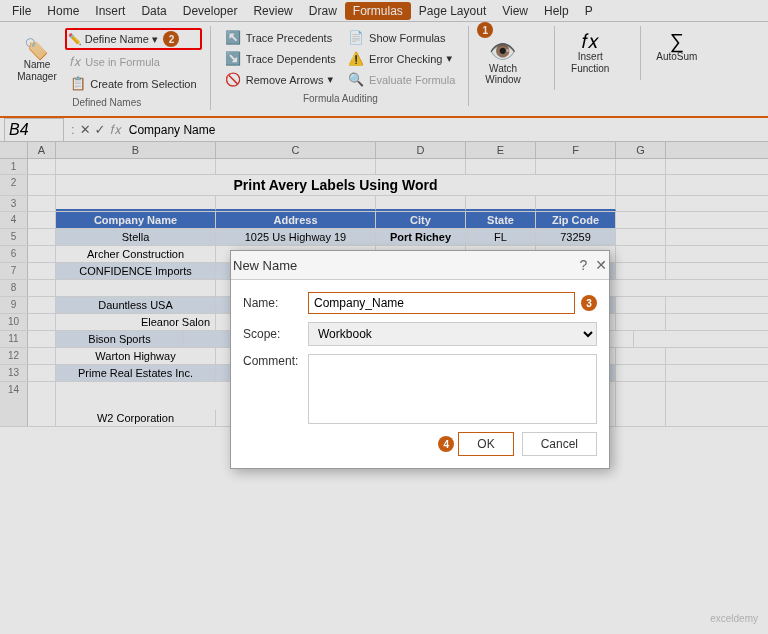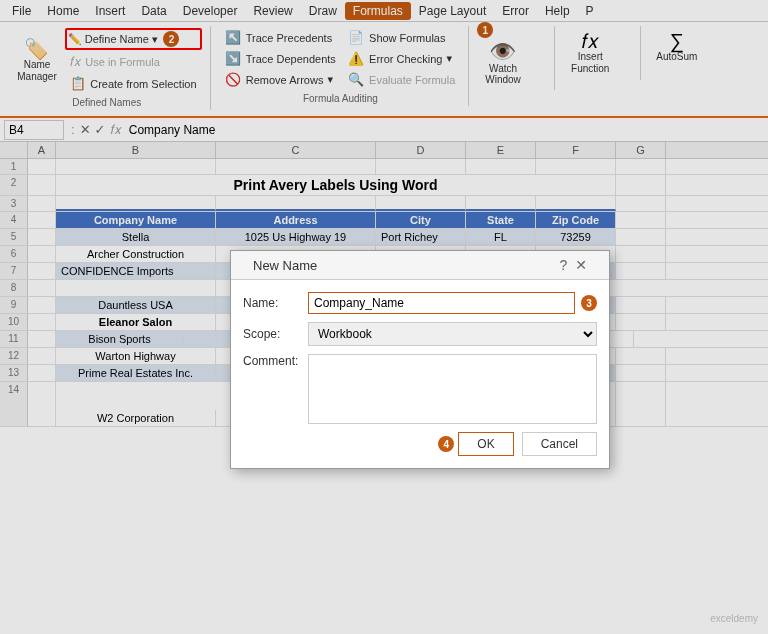--- a/index.html
+++ b/index.html
@@ -31,42 +31,42 @@
     .define-name-btn { display: flex; align-items: center; gap: 3px; border: 1.5px solid #c55a11; border-radius: 3px; padding: 2px 6px; background: #fff; cursor: pointer; font-size: 11px; color: #333; }
     .define-name-btn .circle-badge { background: #c55a11; color: #fff; border-radius: 50%; width: 16px; height: 16px; display: flex; align-items: center; justify-content: center; font-size: 10px; font-weight: bold; margin-left: 3px; }
 
     .watch-window-btn { display: flex; flex-direction: column; align-items: center; padding: 3px 6px; cursor: pointer; border-radius: 3px; }
     .ww-icon { font-size: 22px; line-height: 1; }
 
     .circle-num { background: #c55a11; color: #fff; border-radius: 50%; width: 16px; height: 16px; display: inline-flex; align-items: center; justify-content: center; font-size: 10px; font-weight: bold; }
 
     
     .formula-bar { display: flex; align-items: center; height: 24px; border-bottom: 1px solid #ccc; padding: 0 4px; background: #fff; }
-    .cell-ref { width: 60px; border: 1px solid #ccc; padding: 2px 4px; font-size: 12px; margin-right: 4px; }
+    .cell-ref { width: 60px; border: 1px solid #ccc; padding: 2px 4px; font-size: 16px; margin-right: 4px; font-style: italic; }
     .formula-bar-sep { color: #999; margin: 0 3px; font-size: 13px; }
     .formula-check { cursor: pointer; color: #666; font-size: 13px; margin: 0 2px; }
     .formula-input { flex: 1; border: none; outline: none; font-size: 12px; padding: 0 4px; }
     .col-headers { display: flex; background: #f2f2f2; border-bottom: 1px solid #ccc; }
     .row-num-header { width: 28px; min-width: 28px; border-right: 1px solid #ccc; }
     .col-header { border-right: 1px solid #ccc; text-align: center; font-size: 11px; color: #555; padding: 2px 0; }
 
     .grid-body { display: flex; flex-direction: column; }
     .grid-row { display: flex; border-bottom: 1px solid #e0e0e0; }
     .row-num { width: 28px; min-width: 28px; background: #f2f2f2; border-right: 1px solid #ccc; text-align: center; font-size: 10px; color: #777; padding: 2px 0; }
     .cell { border-right: 1px solid #e0e0e0; padding: 2px 5px; font-size: 11px; overflow: hidden; white-space: nowrap; }
     .cell.header-cell { background: #4472c4; color: #fff; font-weight: bold; text-align: center; }
     .cell.data-cell { background: #fff; }
     .cell.shaded { background: #dce6f1; }
 
     .title-row { text-align: center; font-weight: bold; font-size: 14px; }
 
     
     .dialog-overlay { position: fixed; top: 0; left: 0; width: 100%; height: 100%; background: rgba(0,0,0,0.1); z-index: 10; }
     .dialog { position: fixed; top: 250px; left: 230px; width: 380px; background: #fff; border: 1px solid #999; box-shadow: 3px 3px 12px rgba(0,0,0,0.3); z-index: 20; font-size: 12px; }
-    .dialog-title-bar { display: flex; justify-content: space-between; align-items: center; background: #f5f5f5; border-bottom: 1px solid #ccc; padding: 6px 22px; }
+    .dialog-title-bar { display: flex; justify-content: space-between; align-items: center; background: #f5f5f5; border-bottom: 1px solid #ccc; padding: 6px 2px; }
     .dialog-title { font-size: 13px; font-weight: normal; color: #333; }
     .dialog-controls { display: flex; gap: 8px; }
     .dialog-control { cursor: pointer; color: #666; font-size: 14px; }
     .dialog-body { padding: 12px; }
     .dialog-row { display: flex; align-items: center; margin-bottom: 8px; }
     .dialog-label { width: 65px; font-size: 12px; color: #333; }
     .dialog-input { flex: 1; border: 1px solid #c55a11; padding: 3px 5px; font-size: 12px; outline: none; }
     .dialog-select { flex: 1; border: 1px solid #ccc; padding: 3px 5px; font-size: 12px; }
     .dialog-textarea { flex: 1; border: 1px solid #ccc; padding: 3px 5px; font-size: 12px; height: 70px; resize: none; }
     .refers-row { display: flex; align-items: center; margin-bottom: 10px; }
@@ -89,21 +89,21 @@
 <div class="menu-bar">
   <span class="menu-item">File</span>
   <span class="menu-item">Home</span>
   <span class="menu-item">Insert</span>
   <span class="menu-item">Data</span>
   <span class="menu-item">Developer</span>
   <span class="menu-item">Review</span>
   <span class="menu-item">Draw</span>
   <span class="menu-item active">Formulas</span>
   <span class="menu-item">Page Layout</span>
-  <span class="menu-item">Error</span>
+  <span class="menu-item">View</span>
   <span class="menu-item">Help</span>
   <span class="menu-item">P</span>
 </div>
 
 <div class="ribbon">
   <div class="ribbon-content">
 
     <div class="ribbon-group">
       <div class="ribbon-buttons-row">
         <div class="ribbon-btn">
@@ -254,41 +254,41 @@
       <div class="cell header-cell" style="width:70px;">State</div>
       <div class="cell header-cell" style="width:80px;">Zip Code</div>
       <div class="cell data-cell" style="width:50px;"></div>
     </div>
 
     <div class="grid-row">
       <div class="row-num">5</div>
       <div class="cell data-cell" style="width:28px;"></div>
       <div class="cell shaded" style="width:160px; text-align:center;">Stella</div>
       <div class="cell shaded" style="width:160px; text-align:center;">1025 Us Highway 19</div>
-      <div class="cell shaded" style="width:90px; ">Port Richey</div>
+      <div class="cell shaded" style="width:90px; text-align:center;font-weight:bold;">Port Richey</div>
       <div class="cell shaded" style="width:70px; text-align:center;">FL</div>
       <div class="cell shaded" style="width:80px; text-align:center;">73259</div>
       <div class="cell data-cell" style="width:50px;"></div>
     </div>
 
     <div class="grid-row">
       <div class="row-num">6</div>
       <div class="cell data-cell" style="width:28px;"></div>
       <div class="cell data-cell" style="width:160px; text-align:center;">Archer Construction</div>
       <div class="cell data-cell" style="width:160px;"></div>
       <div class="cell data-cell" style="width:90px;"></div>
       <div class="cell data-cell" style="width:70px;"></div>
       <div class="cell data-cell" style="width:80px; text-align:center;">34261</div>
       <div class="cell data-cell" style="width:50px;"></div>
     </div>
 
     <div class="grid-row">
       <div class="row-num">7</div>
       <div class="cell data-cell" style="width:28px;"></div>
-      <div class="cell shaded" style="width:160px; text-align:left;">CONFIDENCE Imports</div>
+      <div class="cell shaded" style="width:160px; text-align:center;">CONFIDENCE Imports</div>
       <div class="cell shaded" style="width:160px;"></div>
       <div class="cell shaded" style="width:90px;"></div>
       <div class="cell shaded" style="width:70px;"></div>
       <div class="cell shaded" style="width:80px; text-align:center;">98115</div>
       <div class="cell data-cell" style="width:50px;"></div>
     </div>
 
     <div class="grid-row">
       <div class="row-num">8</div>
       <div class="cell data-cell" style="width:28px;"></div>
@@ -306,21 +306,21 @@
       <div class="cell shaded" style="width:160px;"></div>
       <div class="cell shaded" style="width:90px;"></div>
       <div class="cell shaded" style="width:70px;"></div>
       <div class="cell shaded" style="width:80px; text-align:center;">78250</div>
       <div class="cell data-cell" style="width:50px;"></div>
     </div>
 
     <div class="grid-row">
       <div class="row-num">10</div>
       <div class="cell data-cell" style="width:28px;"></div>
-      <div class="cell data-cell" style="width:160px; text-align:center;font-weight:bold;">Eleanor Salon</div>
+      <div class="cell data-cell" style="width:160px; text-align:right;">Eleanor Salon</div>
       <div class="cell data-cell" style="width:160px;"></div>
       <div class="cell data-cell" style="width:90px;"></div>
       <div class="cell data-cell" style="width:70px;"></div>
       <div class="cell data-cell" style="width:80px; text-align:center;">53095</div>
       <div class="cell data-cell" style="width:50px;"></div>
     </div>
 
     <div class="grid-row">
       <div class="row-num">11</div>
       <div class="cell data-cell" style="width:28px;"></div>

